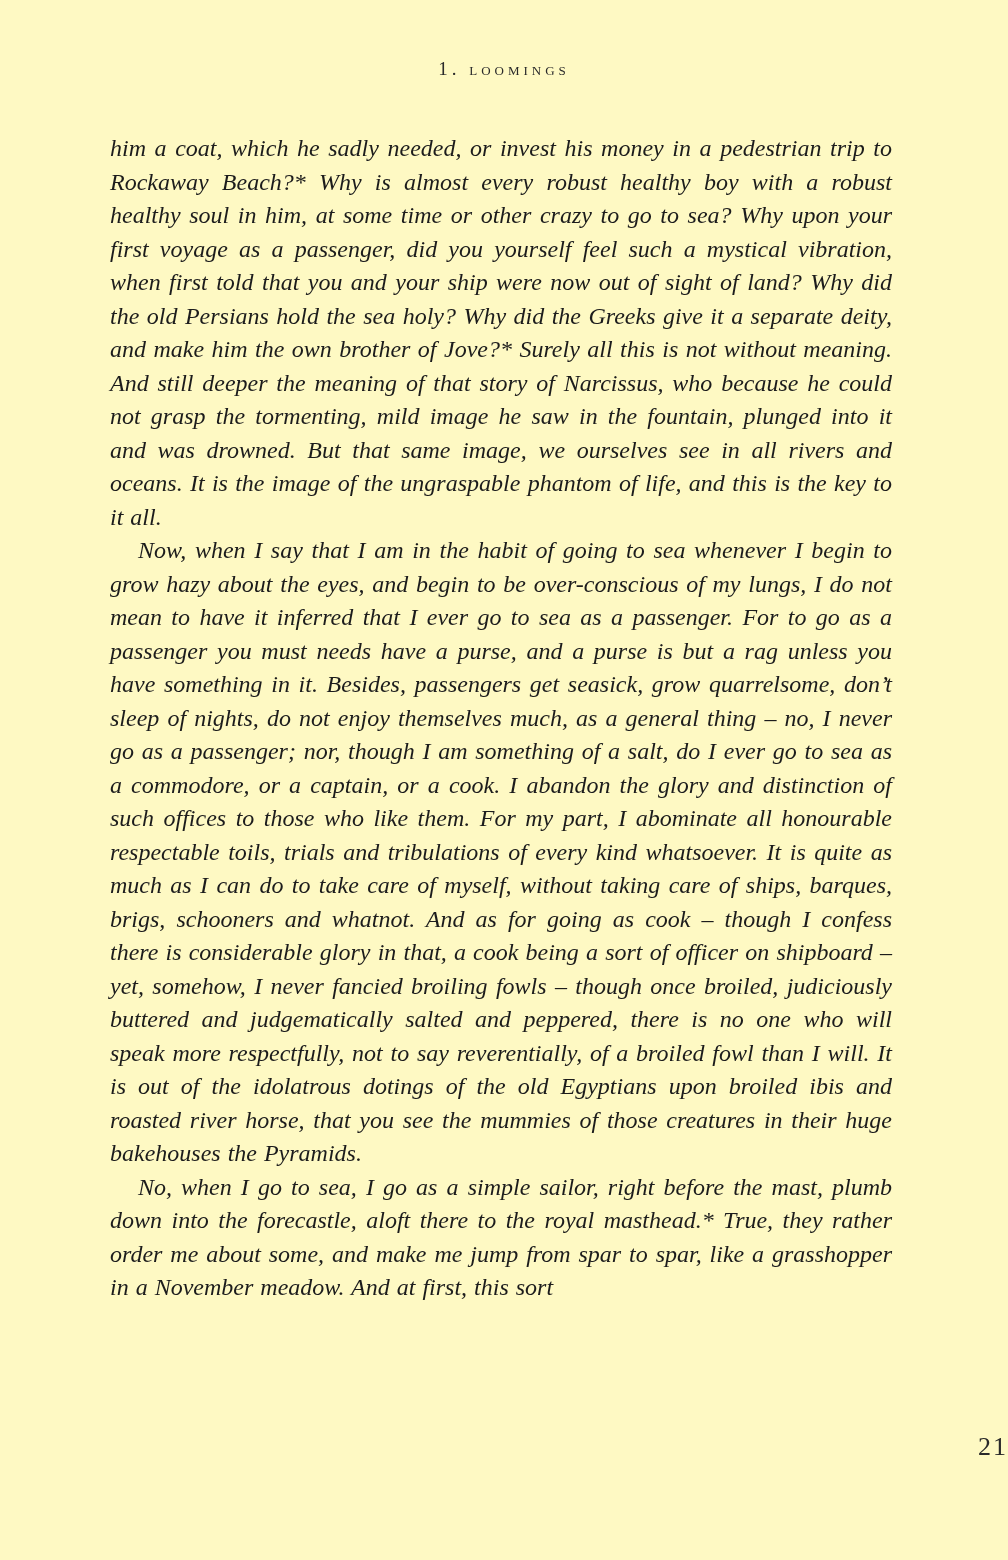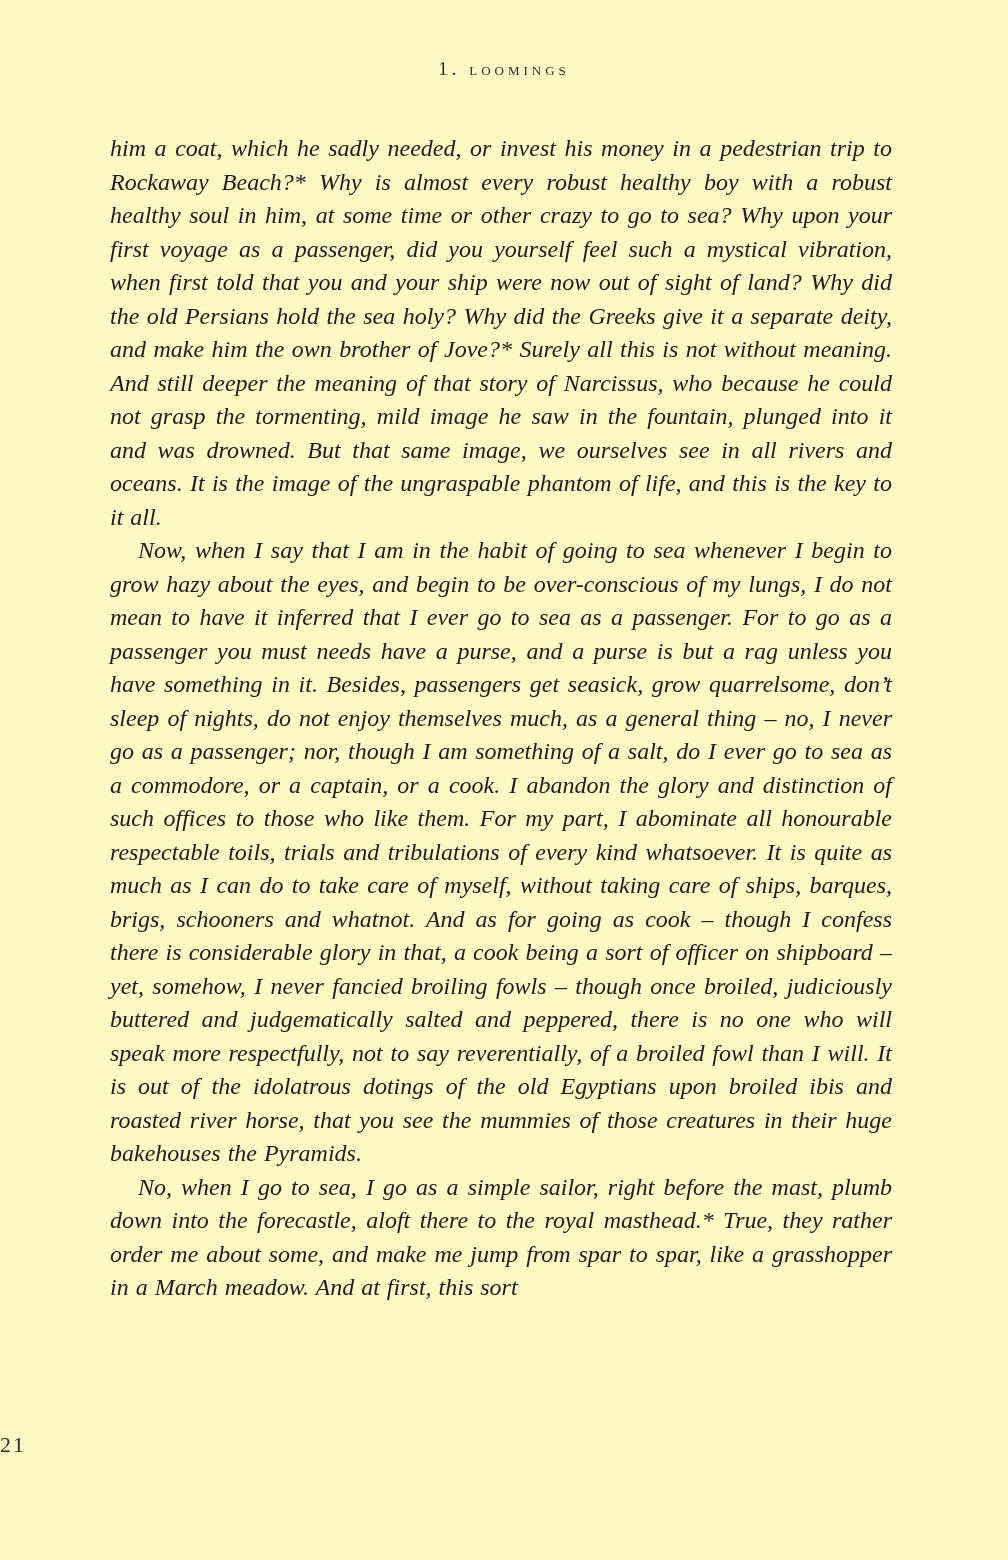--- a/index.html
+++ b/index.html
@@ -44,34 +44,34 @@
     font-style: italic;
   }
   .para.indent {
     text-indent: 28px;
   }
   .folio {
     position: absolute;
     top: 1432px;
     left: 0;
     width: 100%;
-    text-align: left;
-    font-size: 22px;
+    text-align: right;
+    font-size: 26px;
     letter-spacing: 2px;
     color: #2a2a2a;
   }
 </style>
 </head>
 <body>
 
 <div class="page">
 
   <div class="running-head">1. LOOMINGS</div>
 
   <div class="text-block">
     <p class="para">him a coat, which he sadly needed, or invest his money in a pedestrian trip to Rockaway Beach?* Why is almost every robust healthy boy with a robust healthy soul in him, at some time or other crazy to go to sea? Why upon your first voyage as a passenger, did you yourself feel such a mystical vibration, when first told that you and your ship were now out of sight of land? Why did the old Persians hold the sea holy? Why did the Greeks give it a separate deity, and make him the own brother of Jove?* Surely all this is not without meaning. And still deeper the meaning of that story of Narcissus, who because he could not grasp the tormenting, mild image he saw in the fountain, plunged into it and was drowned. But that same image, we ourselves see in all rivers and oceans. It is the image of the ungraspable phantom of life, and this is the key to it all.</p>
     <p class="para indent">Now, when I say that I am in the habit of going to sea whenever I begin to grow hazy about the eyes, and begin to be over-conscious of my lungs, I do not mean to have it inferred that I ever go to sea as a passenger. For to go as a passenger you must needs have a purse, and a purse is but a rag unless you have something in it. Besides, passengers get seasick, grow quarrelsome, don’t sleep of nights, do not enjoy themselves much, as a general thing – no, I never go as a passenger; nor, though I am something of a salt, do I ever go to sea as a commodore, or a captain, or a cook. I abandon the glory and distinction of such offices to those who like them. For my part, I abominate all honourable respectable toils, trials and tribulations of every kind whatsoever. It is quite as much as I can do to take care of myself, without taking care of ships, barques, brigs, schooners and whatnot. And as for going as cook – though I confess there is considerable glory in that, a cook being a sort of officer on shipboard – yet, somehow, I never fancied broiling fowls – though once broiled, judiciously buttered and judgematically salted and peppered, there is no one who will speak more respectfully, not to say reverentially, of a broiled fowl than I will. It is out of the idolatrous dotings of the old Egyptians upon broiled ibis and roasted river horse, that you see the mummies of those creatures in their huge bakehouses the Pyramids.</p>
-    <p class="para indent">No, when I go to sea, I go as a simple sailor, right before the mast, plumb down into the forecastle, aloft there to the royal masthead.* True, they rather order me about some, and make me jump from spar to spar, like a grasshopper in a March meadow. And at first, this sort</p>
+    <p class="para indent">No, when I go to sea, I go as a simple sailor, right before the mast, plumb down into the forecastle, aloft there to the royal masthead.* True, they rather order me about some, and make me jump from spar to spar, like a grasshopper in a November meadow. And at first, this sort</p>
   </div>
 
   <div class="folio">21</div>
 
 </div>
 
 </body></html>

